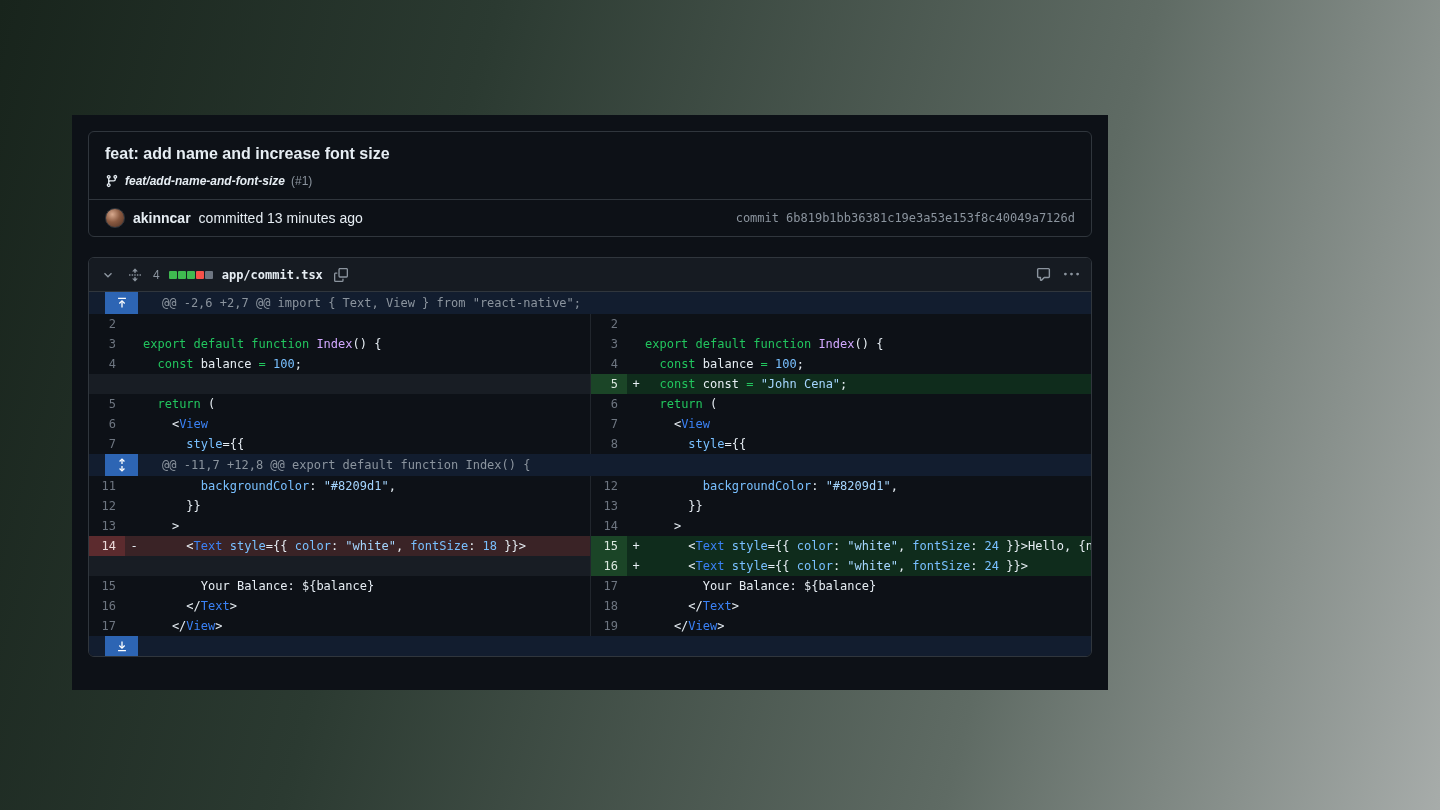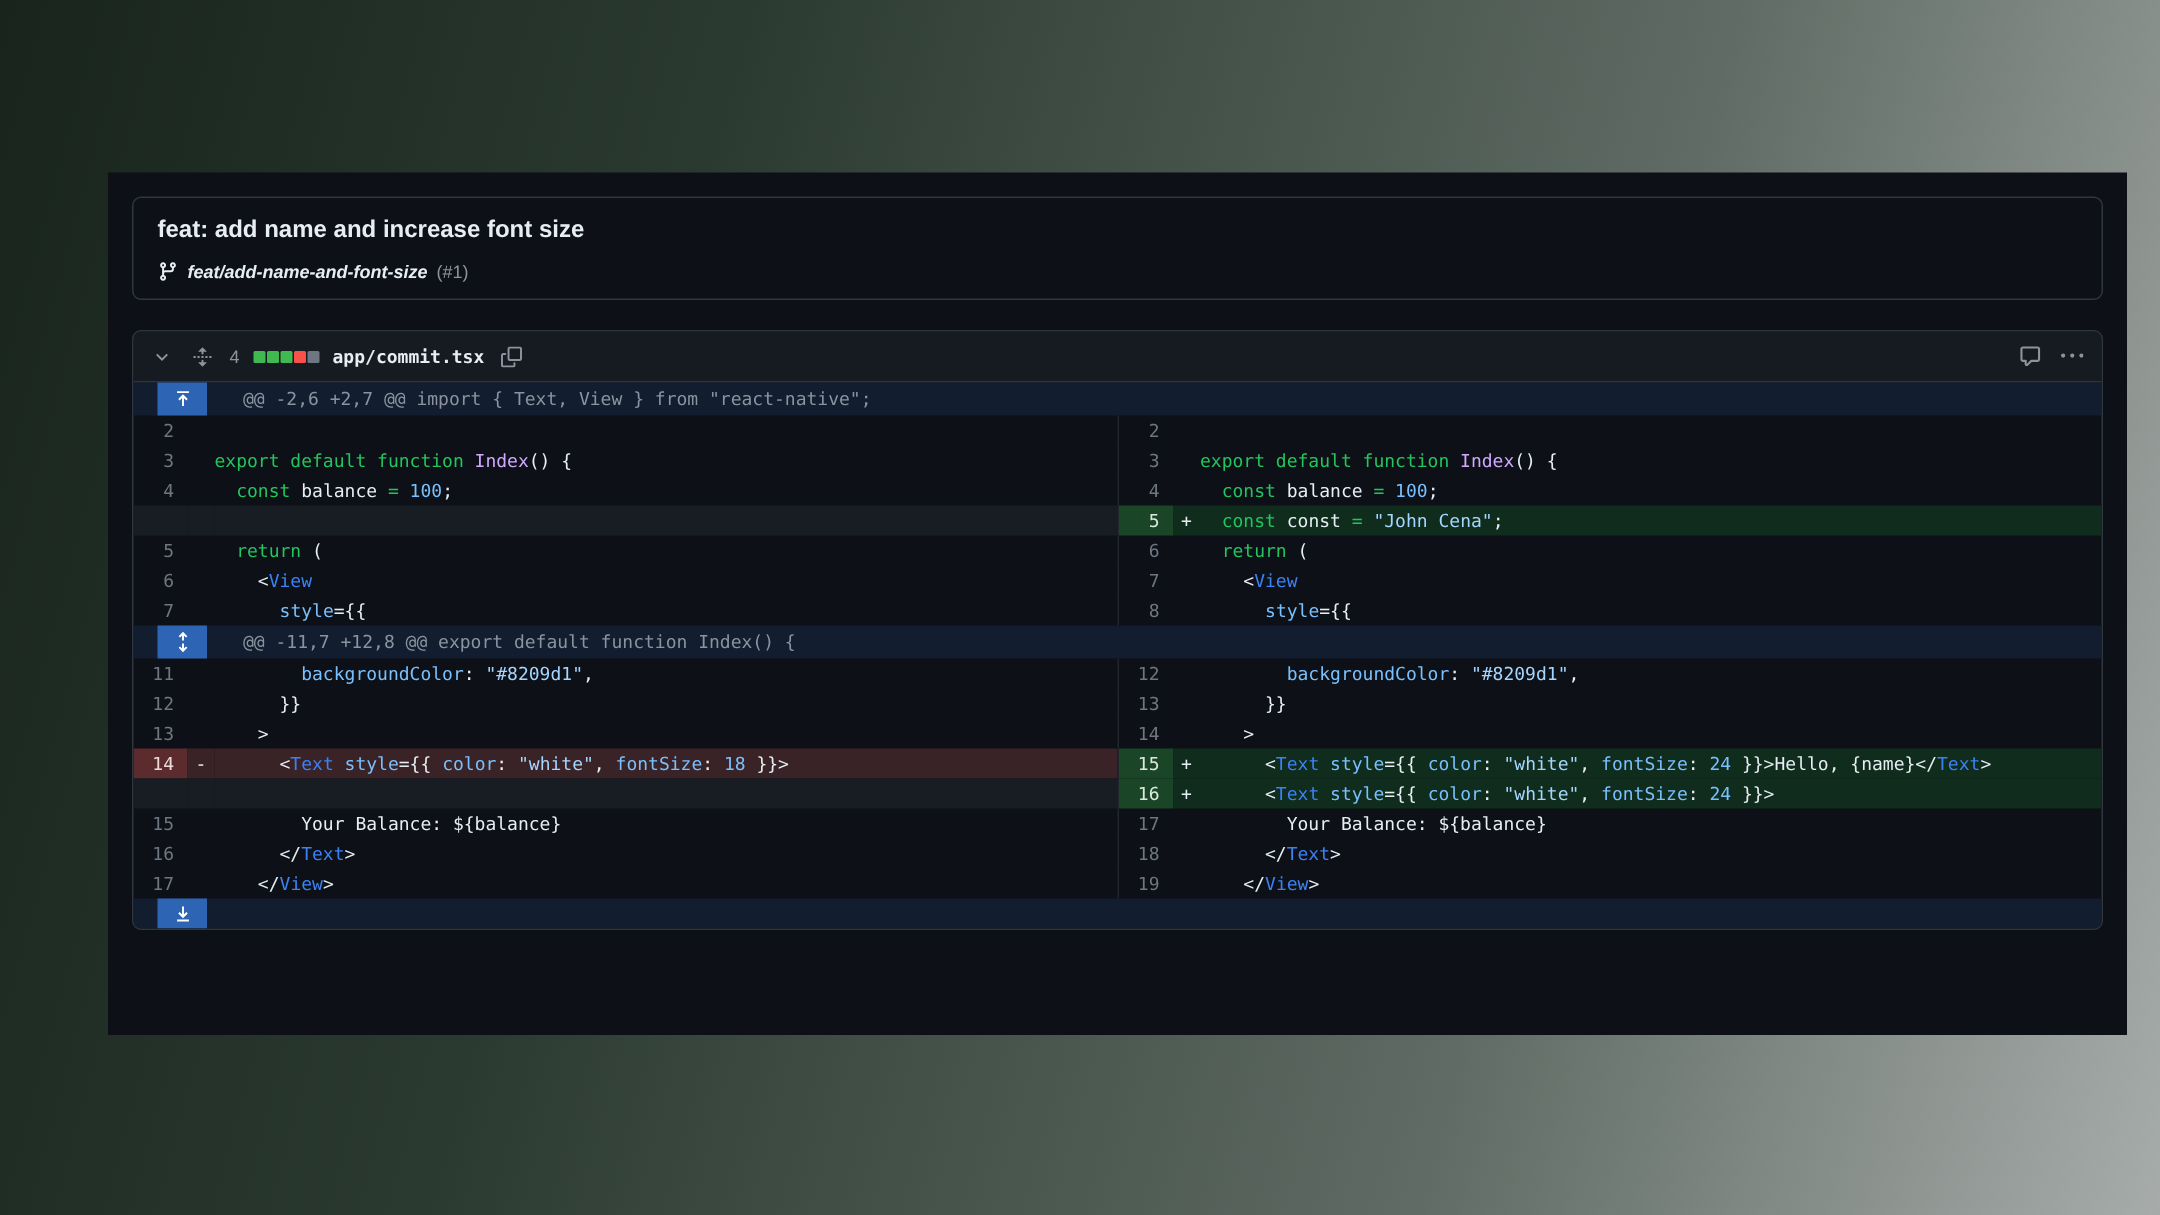--- a/index.html
+++ b/index.html
@@ -2,21 +2,21 @@
 <html><head>
 <meta charset="utf-8">
 <style>
   * { box-sizing: border-box; margin: 0; padding: 0; }
   html, body { width: 1440px; height: 810px; overflow: hidden; }
   body {
     font-family: "Liberation Sans", sans-serif;
     background: linear-gradient(105deg, #18241c 0%, #2b3a31 30%, #5f6b64 70%, #a7acaa 100%);
   }
   .panel {
-    position: absolute; left: 72px; top: 115px; width: 1346px; height: 575px;
+    position: absolute; left: 72px; top: 115px; width: 1036px; height: 575px;
     background: #0d1117; padding: 16px;
   }
   
   .commit-box { border: 1px solid #30363d; border-radius: 6px; margin-bottom: 20px; background: #0d1117; }
   .commit-main { padding: 13px 16px 11px; }
   .commit-title { font-size: 16px; font-weight: 700; color: #e6edf3; margin-bottom: 11px; }
   .branch-row { display: flex; align-items: center; gap: 6px; font-size: 12px; }
   .branch-name { font-weight: 700; color: #e6edf3; cursor: pointer; font-style: italic; }
   .pr-ref { color: #8b949e; cursor: pointer; }
   .commit-meta {
@@ -89,20 +89,31 @@
       <div class="branch-row">
         <span style="display:flex">
           <svg width="14" height="14" viewBox="0 0 16 16" fill="#e6edf3">
               <path d="M9.5 3.25a2.25 2.25 0 1 1 3 2.122V6A2.5 2.5 0 0 1 10 8.5H6a1 1 0 0 0-1 1v1.128a2.251 2.251 0 1 1-1.5 0V5.372a2.25 2.25 0 1 1 1.5 0v1.836A2.493 2.493 0 0 1 6 7h4a1 1 0 0 0 1-1v-.628A2.25 2.25 0 0 1 9.5 3.25Zm-6 0a.75.75 0 1 0 1.5 0 .75.75 0 0 0-1.5 0Zm8.25-.75a.75.75 0 1 0 0 1.5.75.75 0 0 0 0-1.5ZM4.25 12a.75.75 0 1 0 0 1.5.75.75 0 0 0 0-1.5Z"></path>
             </svg>
         </span>
         <span class="branch-name">feat/add-name-and-font-size</span>
         <span class="pr-ref">(#1)</span>
       </div>
     </div>
+    <div class="commit-meta">
+      <div class="meta-left">
+        <span class="avatar"></span>
+        <span class="author">akinncar</span>
+        <span>committed 13 minutes ago</span>
+      </div>
+      <div class="meta-right">
+        <span>commit</span>
+        <span>6b819b1bb36381c19e3a53e153f8c40049a7126d</span>
+      </div>
+    </div>
   </div>
 
   <div class="diff-box">
     <div class="file-header">
       <div class="fh-left">
         <button class="icon-btn">
           <span style="display:flex">
             <svg width="14" height="14" viewBox="0 0 16 16" fill="none" stroke="#8b949e" stroke-width="1.6">
                 <path d="M4 6l4 4 4-4"></path>
               </svg>

